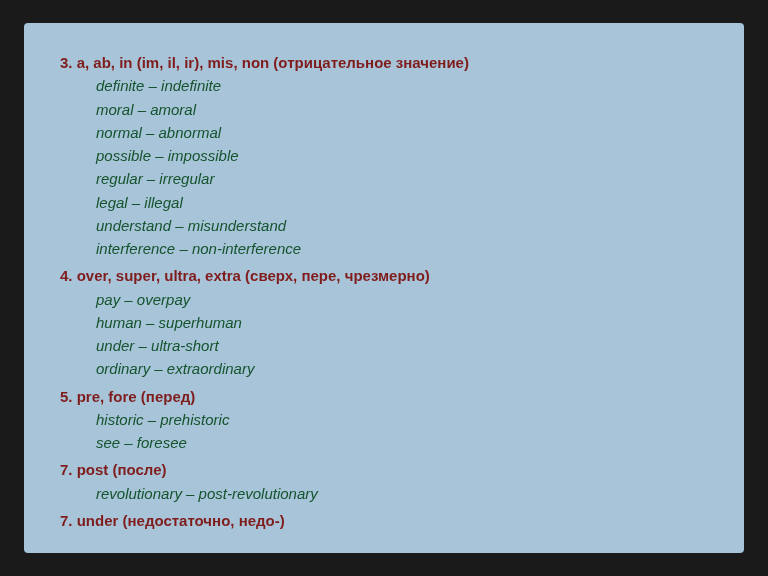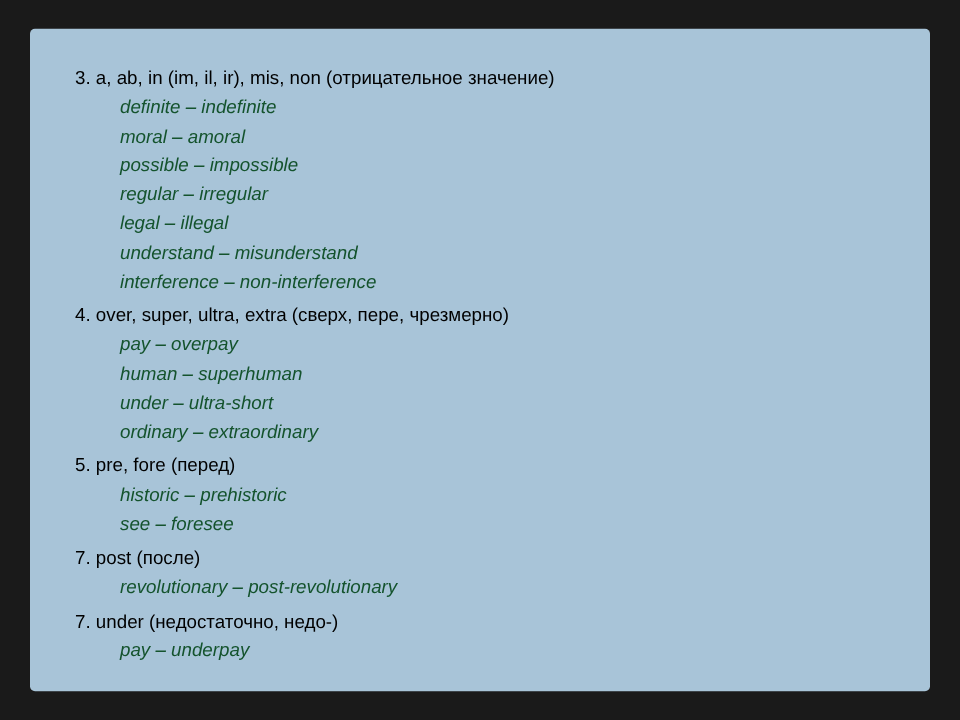--- a/index.html
+++ b/index.html
@@ -28,23 +28,23 @@
       flex-direction: column;
       justify-content: flex-start;
     }
 
     .content {
       font-size: 15px;
       line-height: 1.55;
     }
 
     .section-header {
-      color: #000000;
+      color: #7f1d1d;
       font-style: normal;
-      font-weight: normal;
+      font-weight: bold;
     }
 
     .example-line {
       color: #14532d;
       font-style: italic;
       padding-left: 36px;
       display: block;
     }
 
     .section-block {
@@ -54,20 +54,21 @@
 </head>
 <body>
 
 <div class="slide">
   <div class="content">
 
     <div class="section-block">
       <span class="section-header">3. a, ab, in (im, il, ir), mis, non (отрицательное значение)</span>
       <span class="example-line">definite – indefinite</span>
       <span class="example-line">moral – amoral</span>
+      <span class="example-line">normal – abnormal</span>
       <span class="example-line">possible – impossible</span>
       <span class="example-line">regular – irregular</span>
       <span class="example-line">legal – illegal</span>
       <span class="example-line">understand – misunderstand</span>
       <span class="example-line">interference – non-interference</span>
     </div>
 
     <div class="section-block">
       <span class="section-header">4. over, super, ultra, extra (сверх, пере, чрезмерно)</span>
       <span class="example-line">pay – overpay</span>
@@ -82,17 +83,16 @@
       <span class="example-line">see – foresee</span>
     </div>
 
     <div class="section-block">
       <span class="section-header">7. post (после)</span>
       <span class="example-line">revolutionary – post-revolutionary</span>
     </div>
 
     <div class="section-block">
       <span class="section-header">7. under (недостаточно, недо-)</span>
-      <span class="example-line">pay – underpay</span>
     </div>
 
   </div>
 </div>
 
 </body></html>

